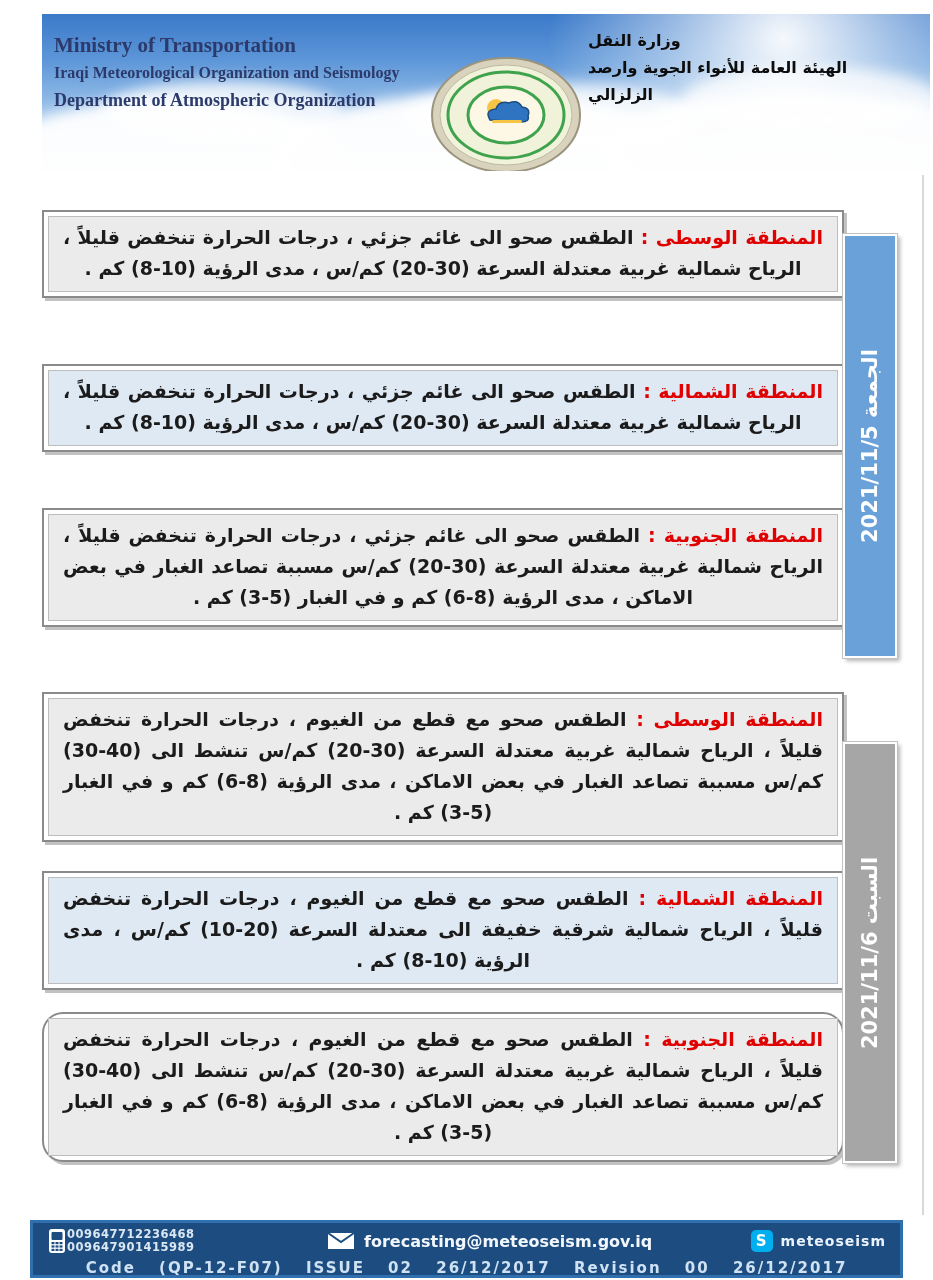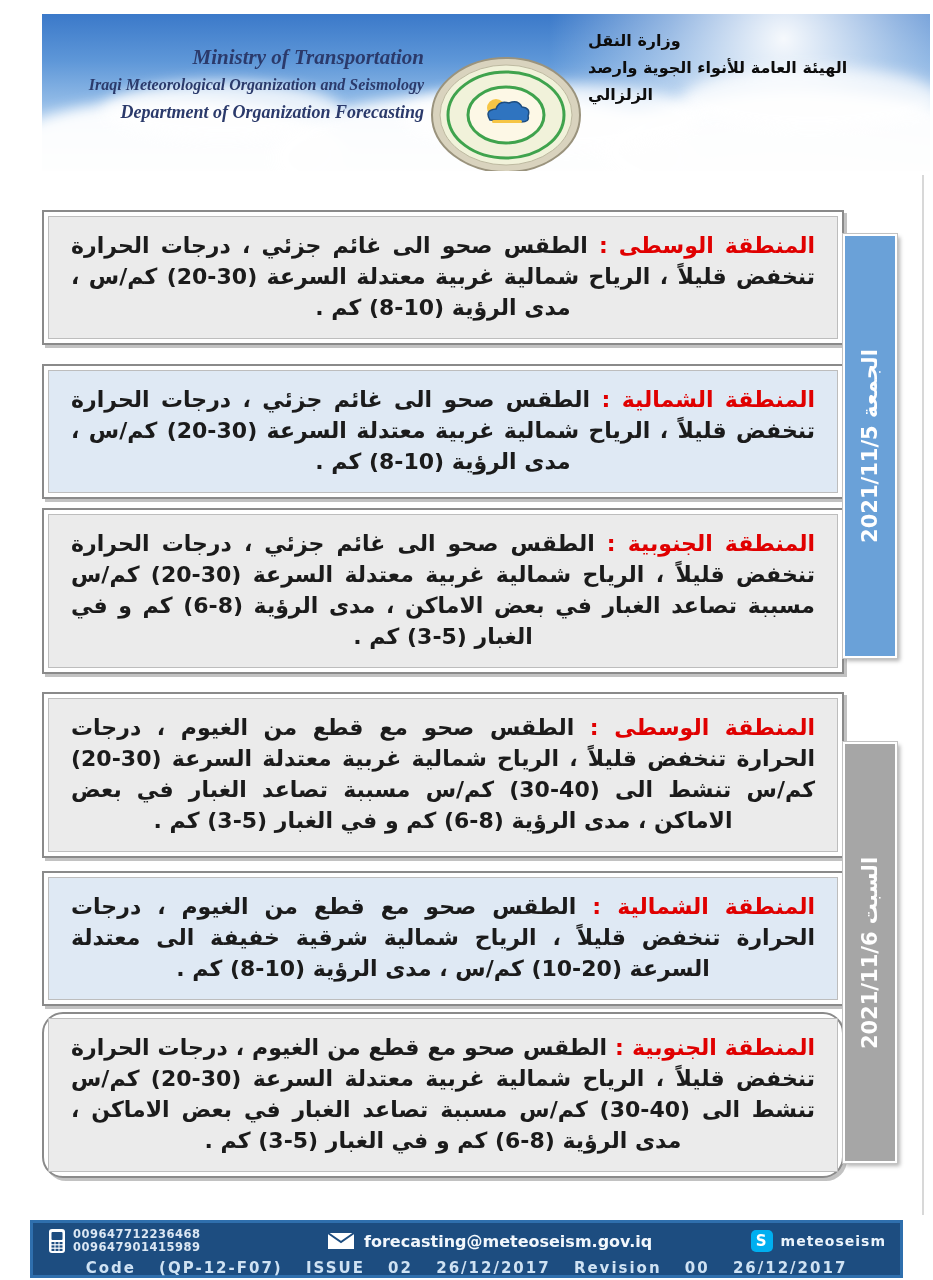--- a/index.html
+++ b/index.html
@@ -18,22 +18,22 @@
     background:radial-gradient(circle at 55% 35%,rgba(255,255,255,.95) 0%,rgba(255,255,255,.45) 30%,rgba(255,255,255,0) 62%);
   }
   .cloud{position:absolute;background:#ffffff;border-radius:50%;filter:blur(7px);opacity:.95;}
   .c1{left:-40px;bottom:-38px;width:340px;height:110px;}
   .c2{left:230px;bottom:-52px;width:420px;height:130px;}
   .c3{left:560px;bottom:-40px;width:400px;height:120px;}
   .c4{left:60px;bottom:30px;width:240px;height:60px;opacity:.8;}
   .c5{left:640px;bottom:40px;width:260px;height:64px;opacity:.75;}
   .c6{left:360px;bottom:18px;width:300px;height:70px;opacity:.8;}
   .hdr-en{
-    position:absolute;left:12px;top:28px;width:370px;text-align:right;
-    color:#2b3a6b;font-family:"Liberation Serif","DejaVu Serif",serif;font-weight:bold;font-style:italic;
+    position:absolute;left:12px;top:16px;width:370px;text-align:left;
+    color:#2b3a6b;font-family:"Liberation Serif","DejaVu Serif",serif;font-weight:bold;
   }
   .hdr-en .l1{font-size:21px;line-height:30px;}
   .hdr-en .l2{font-size:16px;line-height:26px;}
   .hdr-en .l3{font-size:18px;line-height:28px;}
   .hdr-ar{
     position:absolute;right:42px;top:14px;width:300px;text-align:left;direction:rtl;
     color:#0d0d0d;font-weight:bold;
   }
   .hdr-ar .l1{font-size:16px;line-height:26px;}
   .hdr-ar .l2{font-size:16px;line-height:27px;}
@@ -42,22 +42,22 @@
   
   .box{
     position:absolute;left:42px;width:790px;background:#ffffff;
     border:2px solid #8a8a8a;padding:4px;
     box-shadow:3px 3px 0 rgba(120,120,120,.45);
   }
   .box-inner{border:1px solid #bdbdbd;padding:5px 14px 7px;}
   .bg-gray .box-inner{background:#ebebeb;}
   .bg-blue .box-inner{background:#dfe9f4;}
   .box-text{
-    margin:8px;direction:rtl;text-align:justify;text-align-last:center;
-    font-size:22px;font-weight:bold;line-height:31px;color:#1b1b1b;
+    margin:0;direction:rtl;text-align:justify;text-align-last:center;
+    font-size:19px;font-weight:bold;line-height:31px;color:#1b1b1b;
   }
   .region-title{color:#e00000;}
   .b1{top:210px;} .b2{top:364px;} .b3{top:508px;}
   .b4{top:692px;} .b5{top:871px;} .b6{top:1012px;border-radius:21px;}
   
   .bar{
     position:absolute;left:843px;width:50px;border:2px solid #ffffff;
     box-shadow:0 0 0 1px #c2c2c2,3px 3px 4px rgba(0,0,0,.3);
   }
   .bar-friday{top:234px;height:420px;background:#6aa1d8;}
@@ -68,21 +68,21 @@
     white-space:nowrap;direction:rtl;
     color:#ffffff;font-size:21px;font-weight:bold;letter-spacing:1px;
   }
   
   .footer{
     position:absolute;left:30px;top:1220px;width:873px;height:58px;
     background:#1d4d80;border:3px solid #2f6fad;box-sizing:border-box;
     color:#ffffff;
   }
   .f-row1{display:flex;align-items:center;padding:3px 14px 0 14px;height:30px;}
-  .f-phone{display:flex;align-items:flex-start;gap:6px;width:280px;}
+  .f-phone{display:flex;align-items:flex-start;gap:0;width:280px;}
   .f-phone-nums{font-size:11.5px;line-height:13px;color:#dbe7f3;letter-spacing:.5px;font-weight:bold;}
   .f-email{display:flex;align-items:center;gap:9px;font-size:16px;font-weight:bold;color:#f2f7fc;}
   .f-skype{display:flex;align-items:center;gap:8px;margin-left:auto;font-size:14px;font-weight:bold;letter-spacing:1px;color:#eaf3fb;}
   .skype-badge{
     width:22px;height:22px;border-radius:5px;background:#00aff0;color:#ffffff;
     display:flex;align-items:center;justify-content:center;font-size:15px;font-weight:bold;
   }
   .f-row2{
     text-align:center;font-size:15px;font-weight:bold;color:#cfe2f3;
     letter-spacing:2px;word-spacing:16px;line-height:24px;
@@ -97,21 +97,21 @@
   <div class="cloud c1"></div>
   <div class="cloud c2"></div>
   <div class="cloud c3"></div>
   <div class="cloud c4"></div>
   <div class="cloud c5"></div>
   <div class="cloud c6"></div>
 
   <div class="hdr-en">
     <div class="l1">Ministry of Transportation</div>
     <div class="l2">Iraqi Meteorological Organization and Seismology</div>
-    <div class="l3">Department of Organization Forecasting</div>
+    <div class="l3">Department of Atmospheric Organization</div>
   </div>
 
   <div class="hdr-ar" dir="rtl">
     <div class="l1">وزارة النقل</div>
     <div class="l2">الهيئة العامة للأنواء الجوية وارصد الزلزالي</div>
   </div>
 
   <svg class="logo" width="152" height="118" viewBox="0 0 152 118">
     <ellipse cx="76" cy="59" rx="74" ry="57" fill="#d9d3be" stroke="#9a937d" stroke-width="2"></ellipse>
     <ellipse cx="76" cy="59" rx="66" ry="50" fill="#f1f2da" stroke="#bdb9a0" stroke-width="1"></ellipse>

